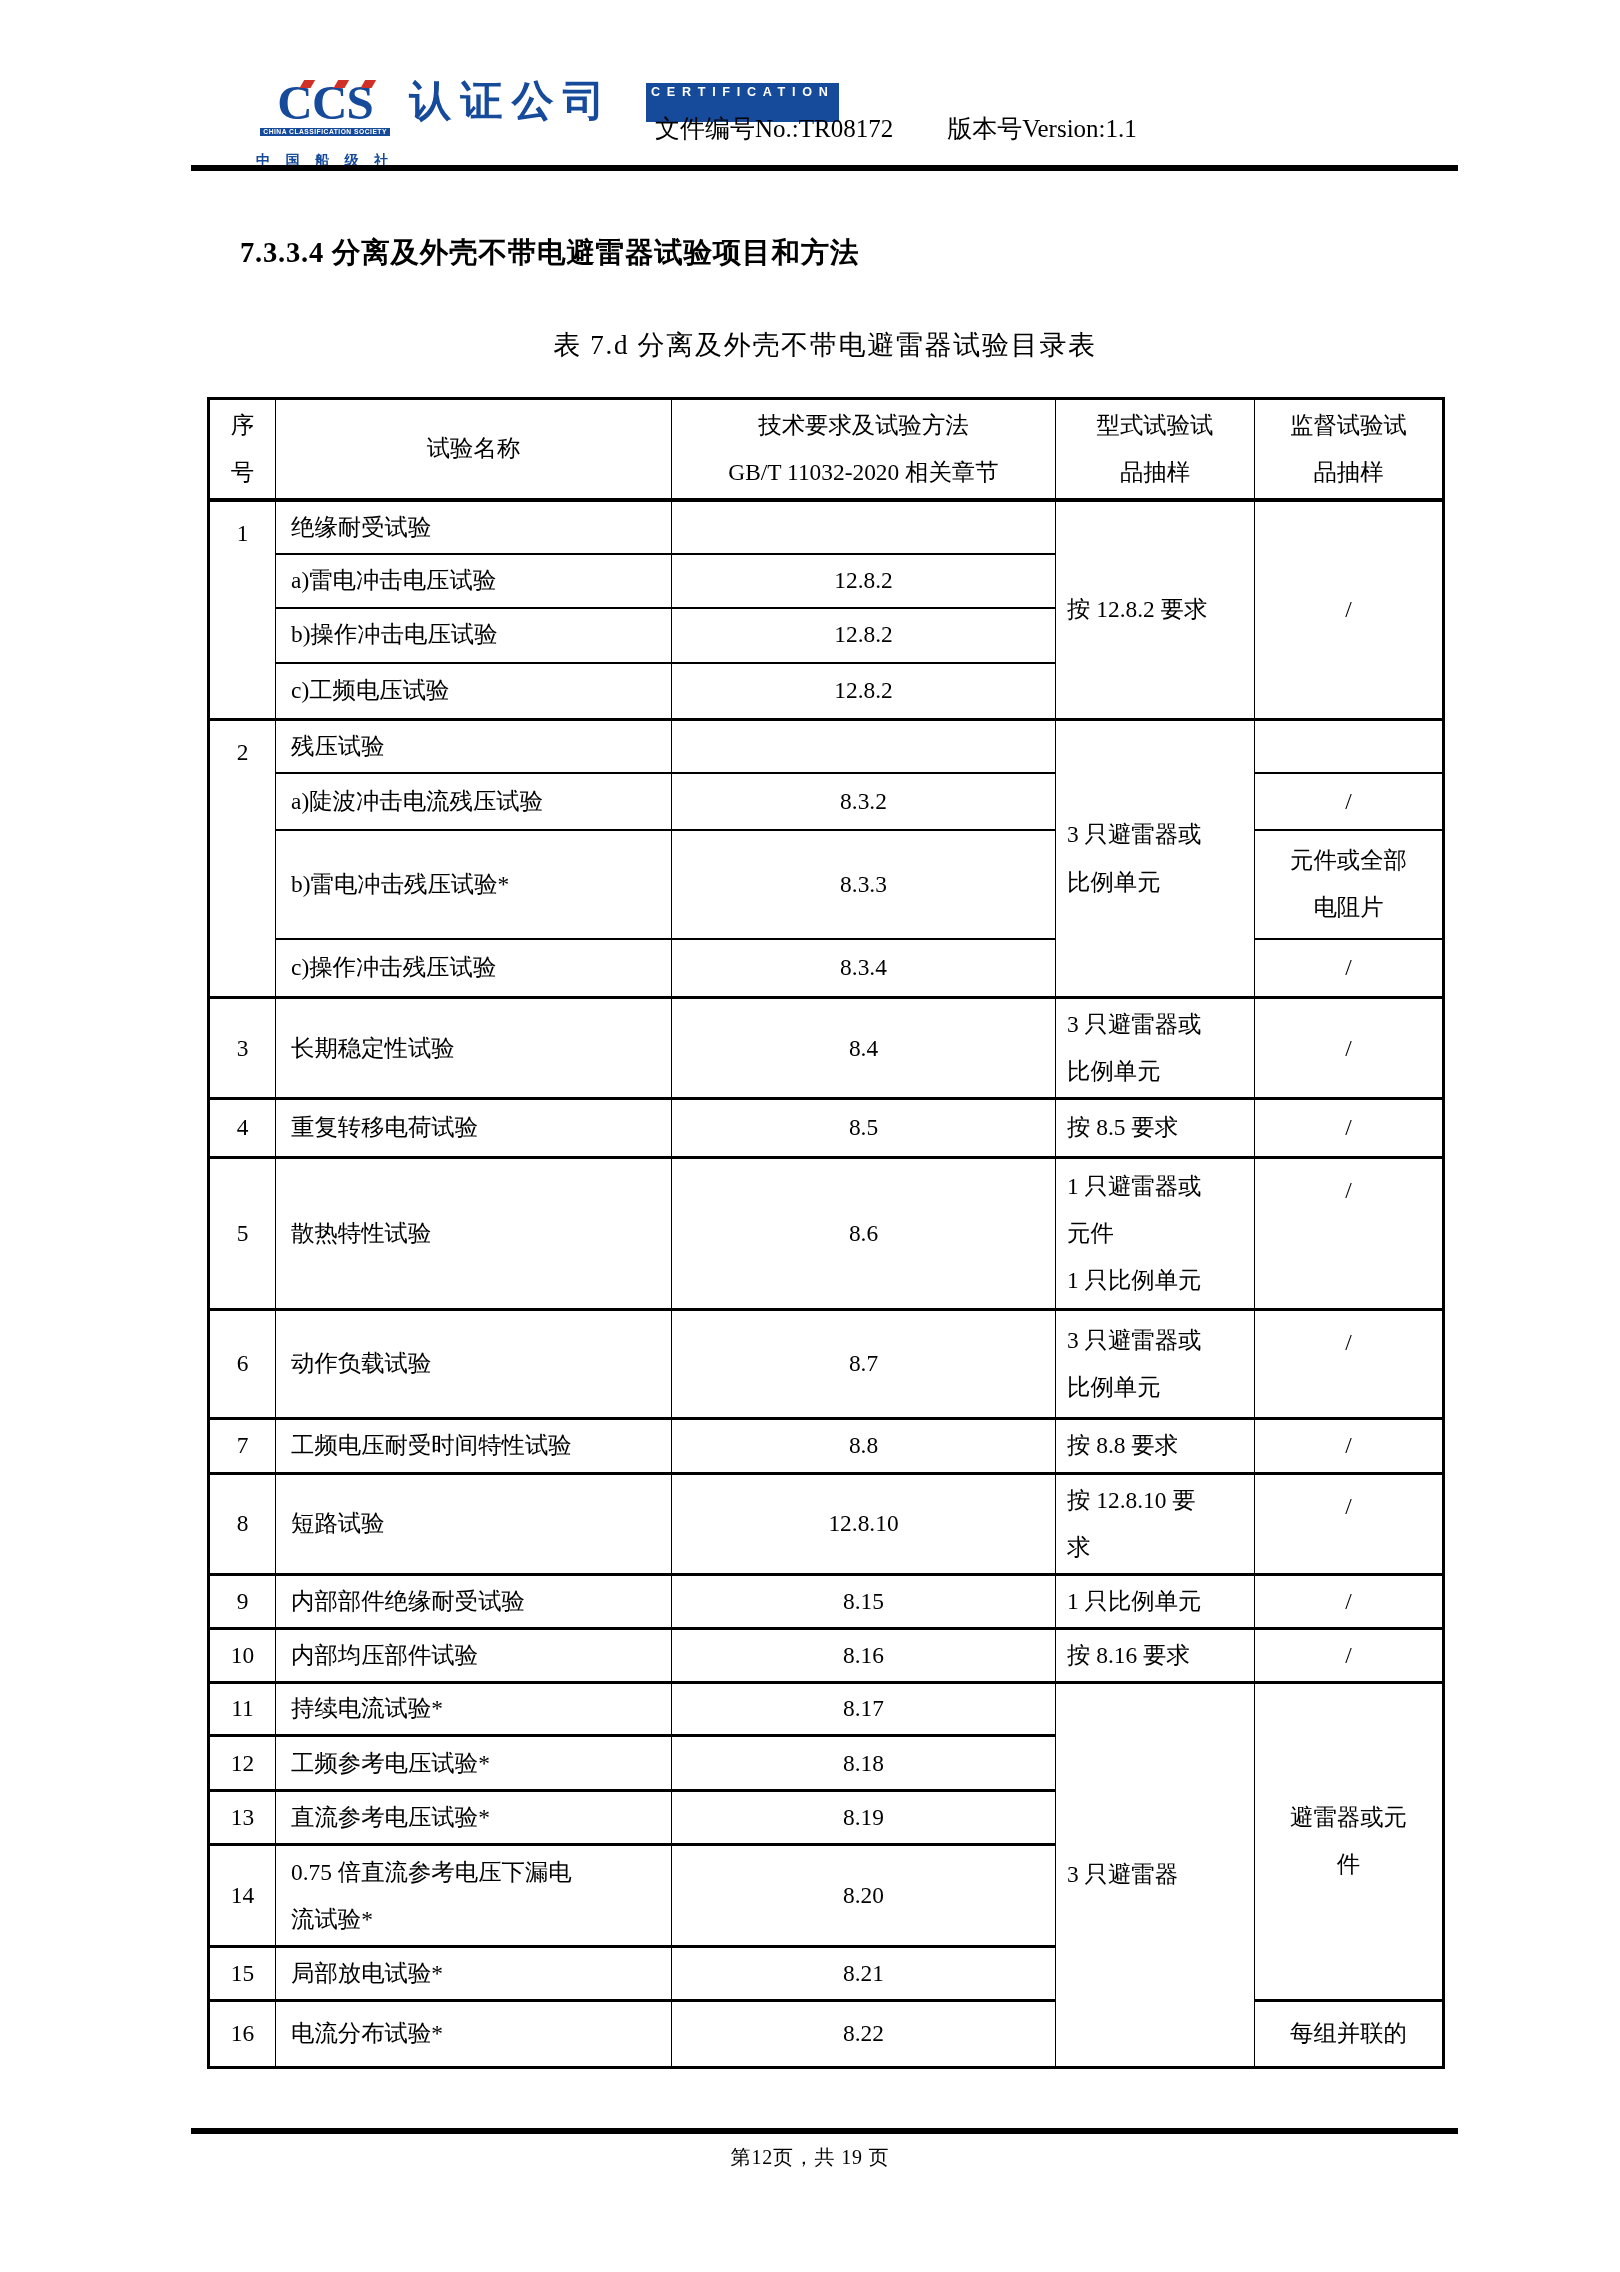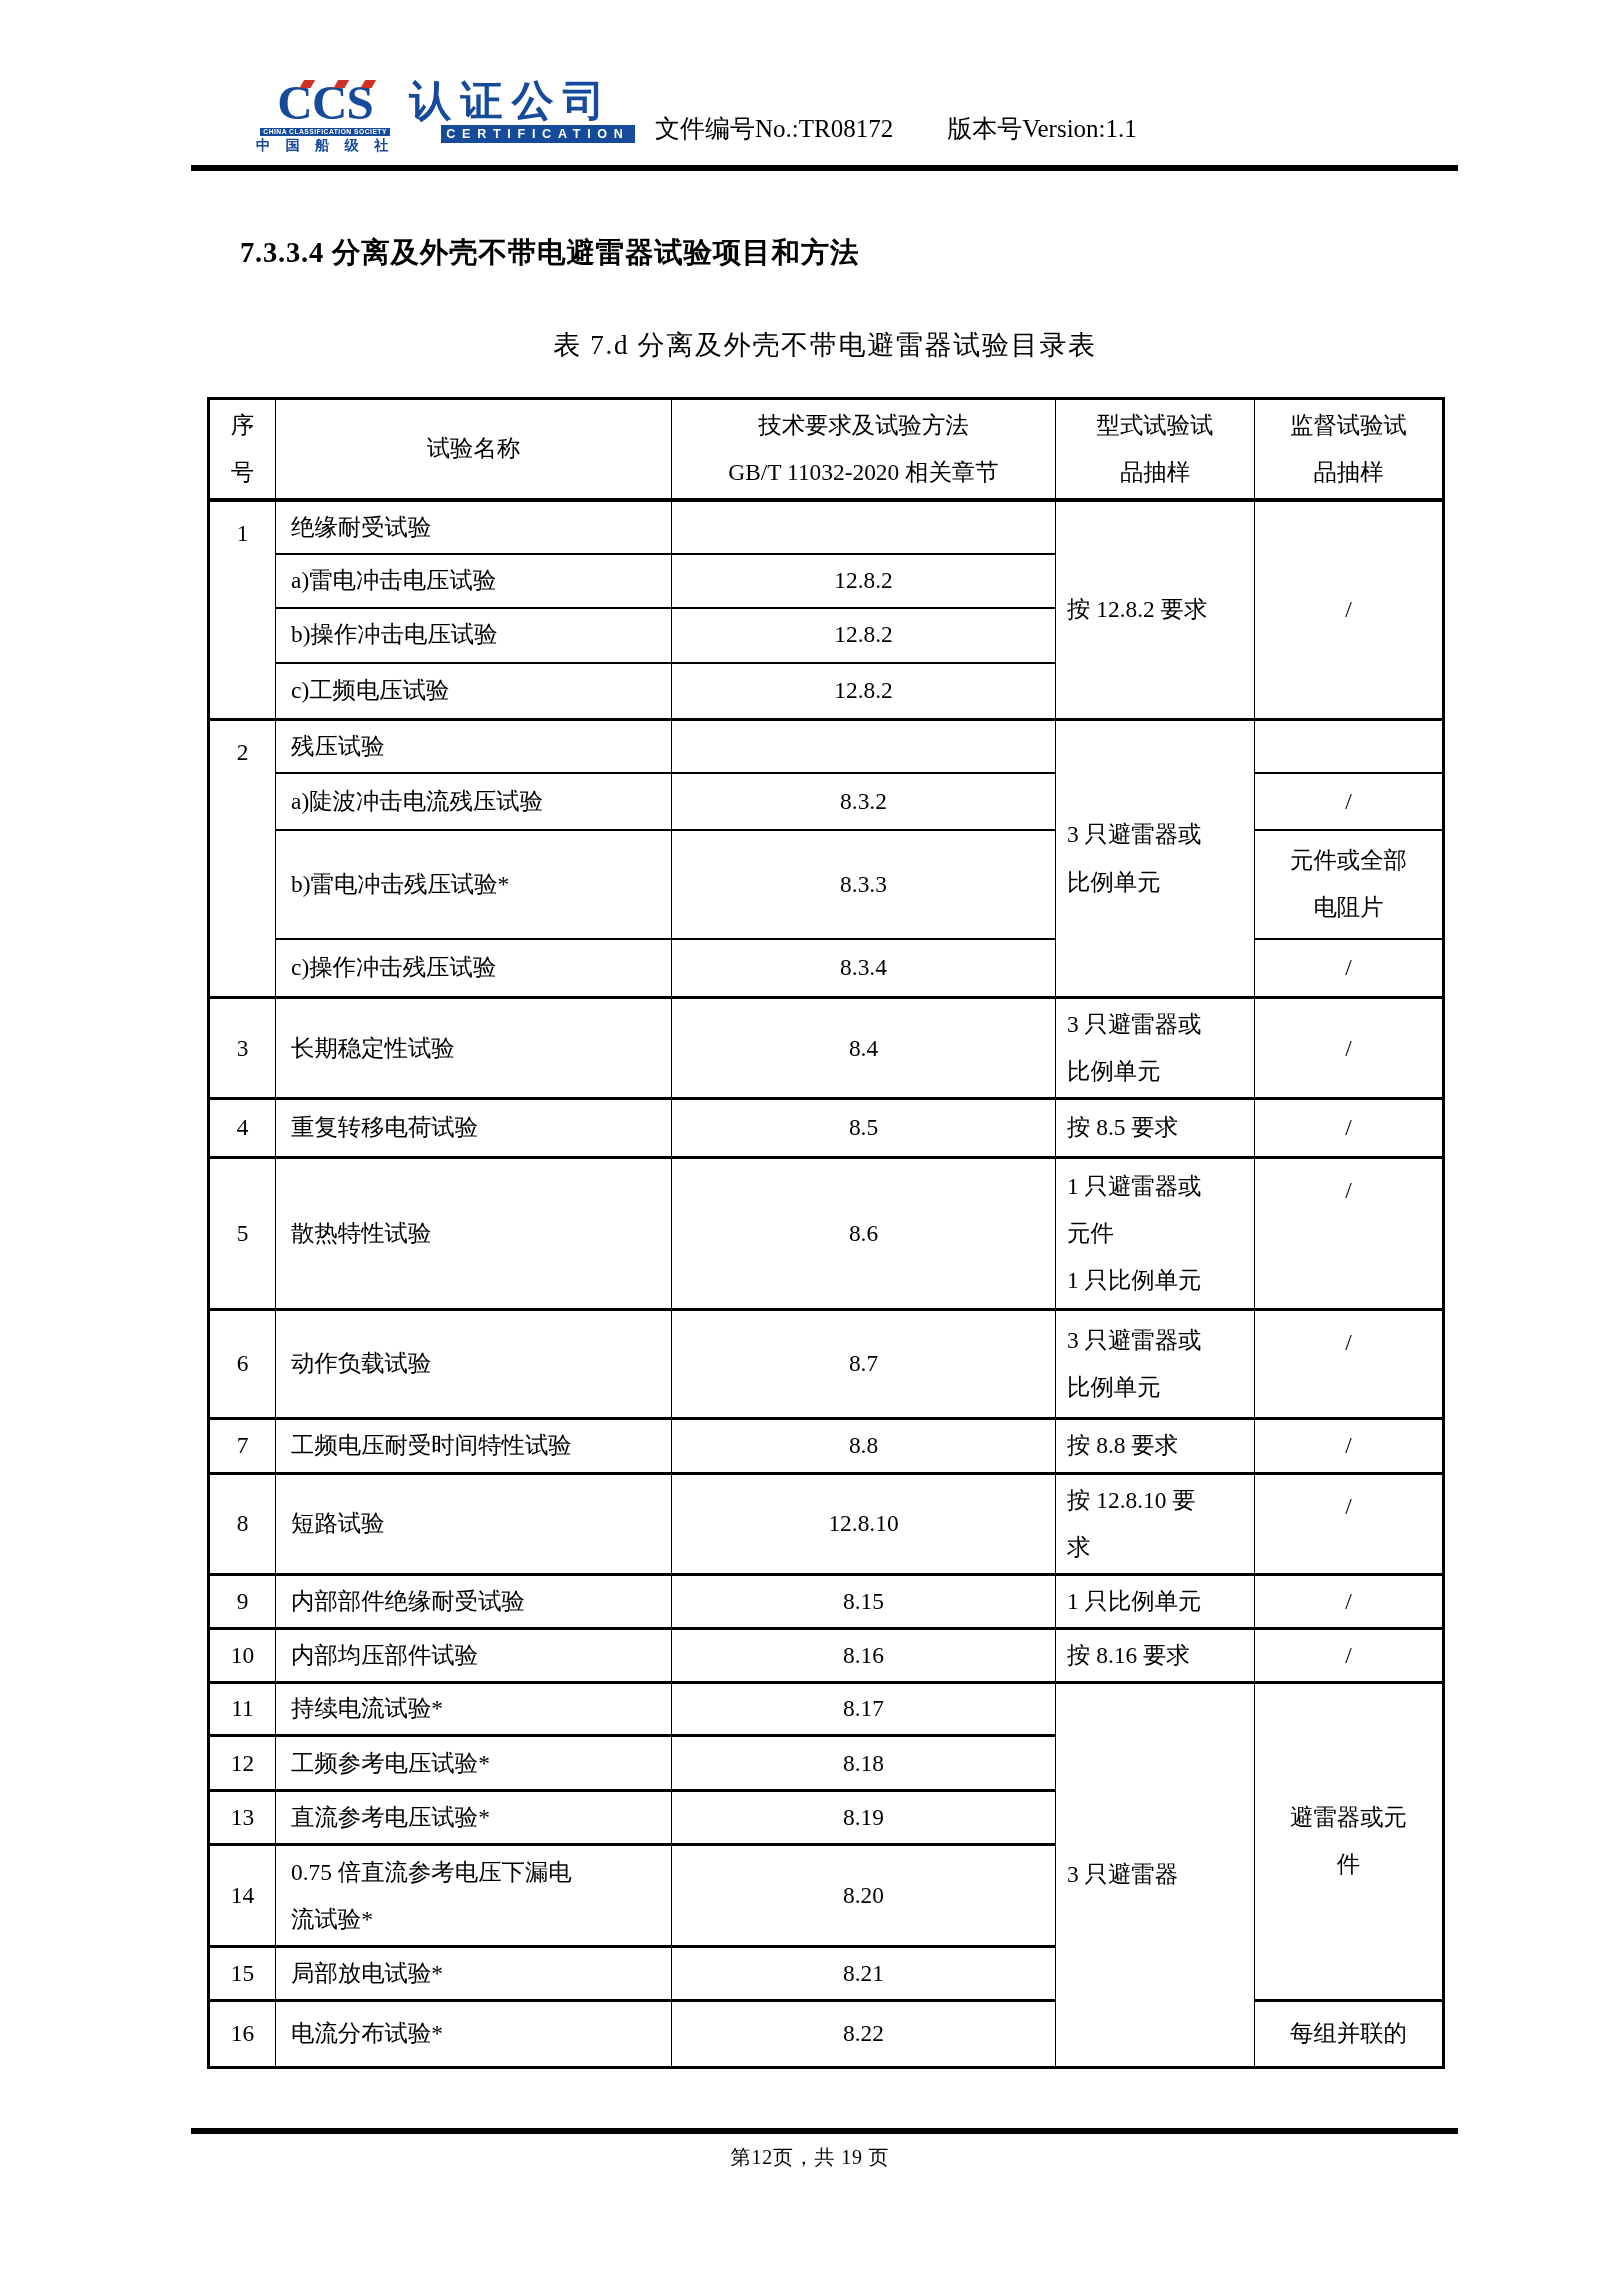--- a/index.html
+++ b/index.html
@@ -16,22 +16,22 @@
   .ccs { font-size:49px; line-height:0.92; font-weight:bold; color:#164a9a; letter-spacing:-0.8px;text-align:right; }
   .ccs span { position:relative; display:inline-block; }
   .ccs span::before {
     content:""; position:absolute; top:0px; right:-0.8px; width:11px; height:7.5px;
     background:#cf3126; transform:skewX(-30deg);
   }
   .soc-banner {
     margin-top:2.5px; background:#164a9a; color:#fff; font-family:"Liberation Sans",sans-serif;
     font-size:6.7px; font-weight:bold; letter-spacing:0.5px; padding:0.8px 3.3px; white-space:nowrap;
   }
-  .soc-cn { margin-top:0; color:#164a9a; font-size:14.2px; font-weight:bold; letter-spacing:5.9px; white-space:nowrap; }
-  .logo-right { display:flex; flex-direction:column; }
+  .soc-cn { margin-top:15px; color:#164a9a; font-size:14.2px; font-weight:bold; letter-spacing:5.9px; white-space:nowrap; }
+  .logo-right { display:flex; flex-direction:row; }
   .company { color:#164a9a; font-size:42px; font-weight:bold; letter-spacing:9.2px; line-height:1.0; white-space:nowrap; }
   .cert-banner {
     margin-top:3.3px; background:#164a9a; color:#fff; text-align:center;
     font-family:"Liberation Sans",sans-serif; font-size:12.6px; font-weight:bold; letter-spacing:6.7px; padding:1.7px 5px;margin-left:32px;
   }
   .doc-meta { position:absolute; left:655px; top:112px; font-size:25px; white-space:nowrap; }
   .doc-meta .gap { display:inline-block; width:54px; }
   .rule { position:absolute; left:191px; width:1267px; height:5.9px; background:#000; }
   .top-rule { top:165px; }
   .footer-rule { top:2128px; }

